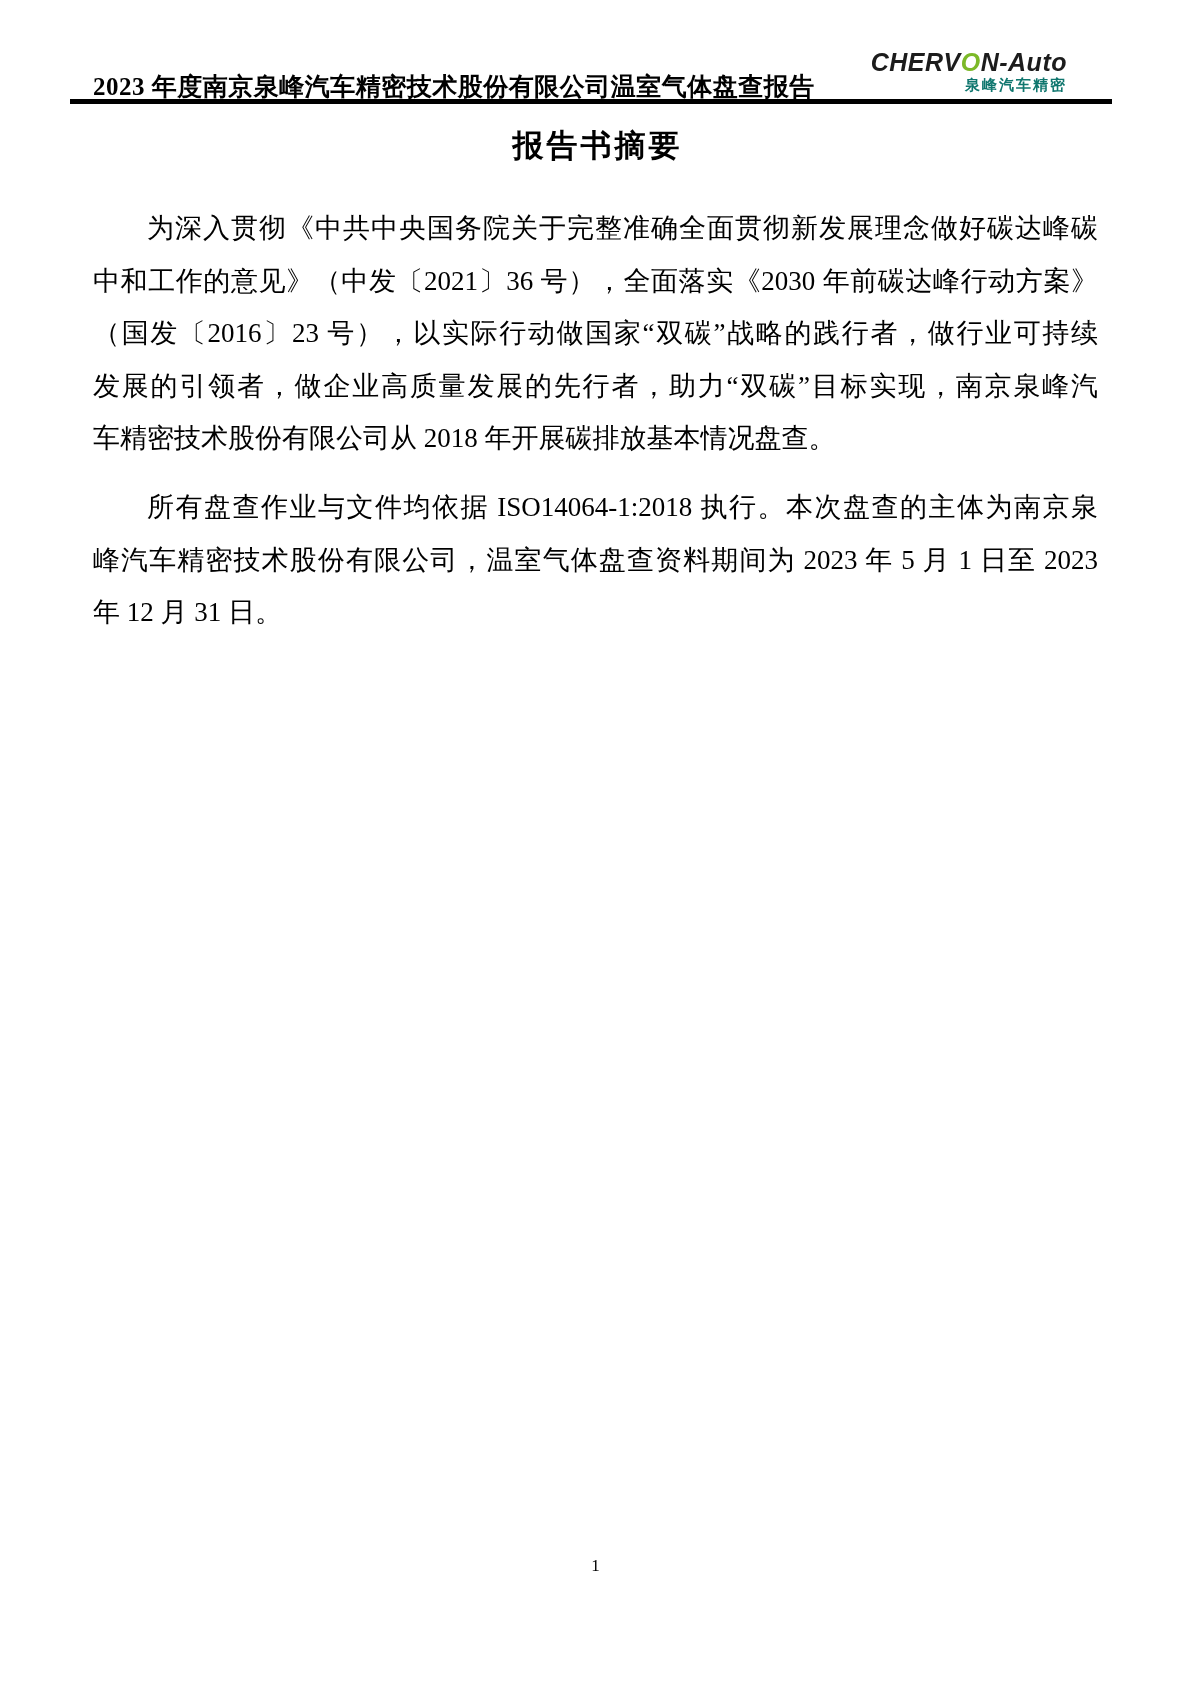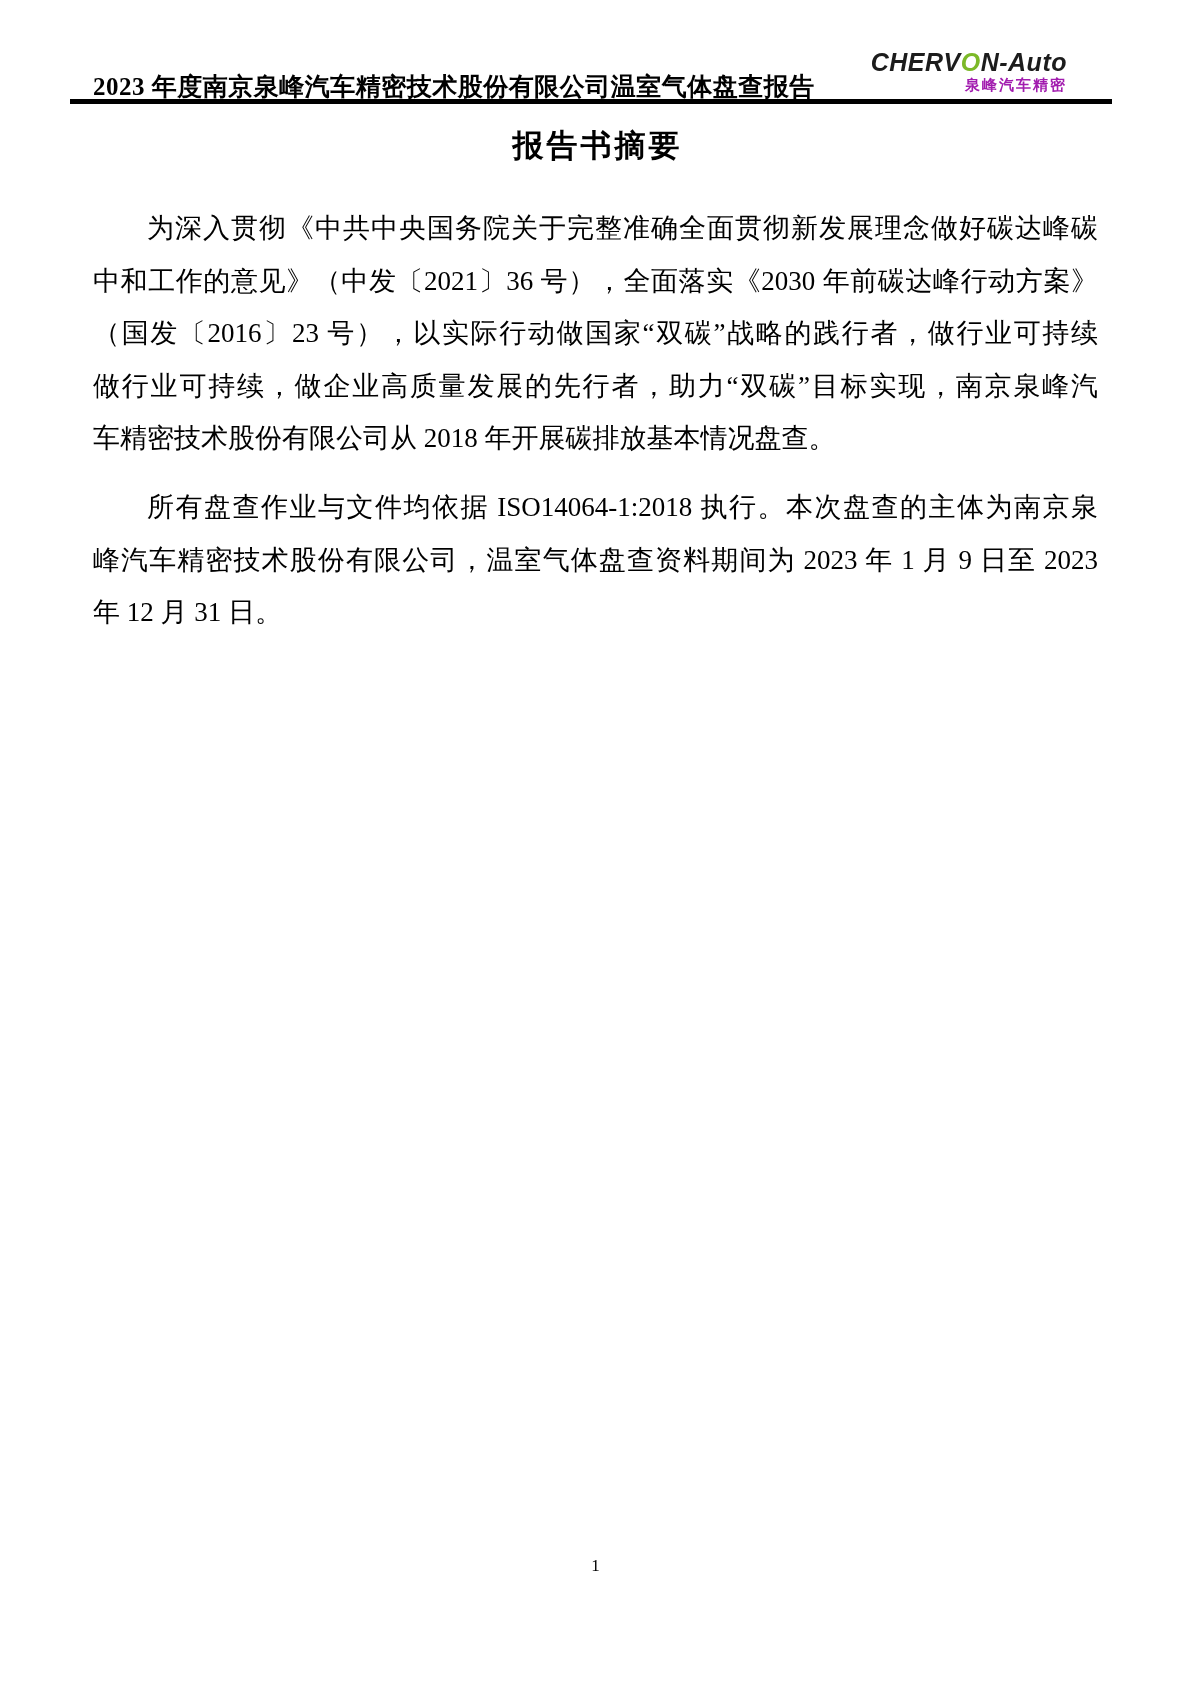--- a/index.html
+++ b/index.html
@@ -38,21 +38,21 @@
     letter-spacing: 0.5px;
     color: #1c1c1c;
     white-space: nowrap;
   }
   .logo .brand .o-green { color: #7cb928; }
   .logo .sub {
     margin-top: 2px;
     font-size: 15px;
     font-weight: 700;
     letter-spacing: 2px;
-    color: #a21caf;
+    color: #0f766e;
     white-space: nowrap;
   }
   .header-rule {
     position: absolute;
     left: 70px;
     top: 99px;
     width: 1042px;
     height: 5px;
     background: #000000;
   }
@@ -115,27 +115,27 @@
   <div class="header-rule"></div>
 
   <h1 class="report-title">报告书摘要</h1>
 
   <div class="body-text">
 
     <div class="para">
       <div class="line first">为深入贯彻《中共中央国务院关于完整准确全面贯彻新发展理念做好碳达峰碳</div>
       <div class="line">中和工作的意见》（中发〔2021〕36 号），全面落实《2030 年前碳达峰行动方案》</div>
       <div class="line">（国发〔2016〕23 号），以实际行动做国家“双碳”战略的践行者，做行业可持续</div>
-      <div class="line">做行业可持续，做企业高质量发展的先行者，助力“双碳”目标实现，南京泉峰汽</div>
+      <div class="line">发展的引领者，做企业高质量发展的先行者，助力“双碳”目标实现，南京泉峰汽</div>
       <div class="line last">车精密技术股份有限公司从 2018 年开展碳排放基本情况盘查。</div>
     </div>
 
     <div class="para">
       <div class="line first">所有盘查作业与文件均依据 ISO14064-1:2018 执行。本次盘查的主体为南京泉</div>
-      <div class="line">峰汽车精密技术股份有限公司，温室气体盘查资料期间为 2023 年 1 月 9 日至 2023</div>
+      <div class="line">峰汽车精密技术股份有限公司，温室气体盘查资料期间为 2023 年 5 月 1 日至 2023</div>
       <div class="line last">年 12 月 31 日。</div>
     </div>
 
   </div>
 
   <div class="page-number">1</div>
 
 </div>
 
 </body></html>

